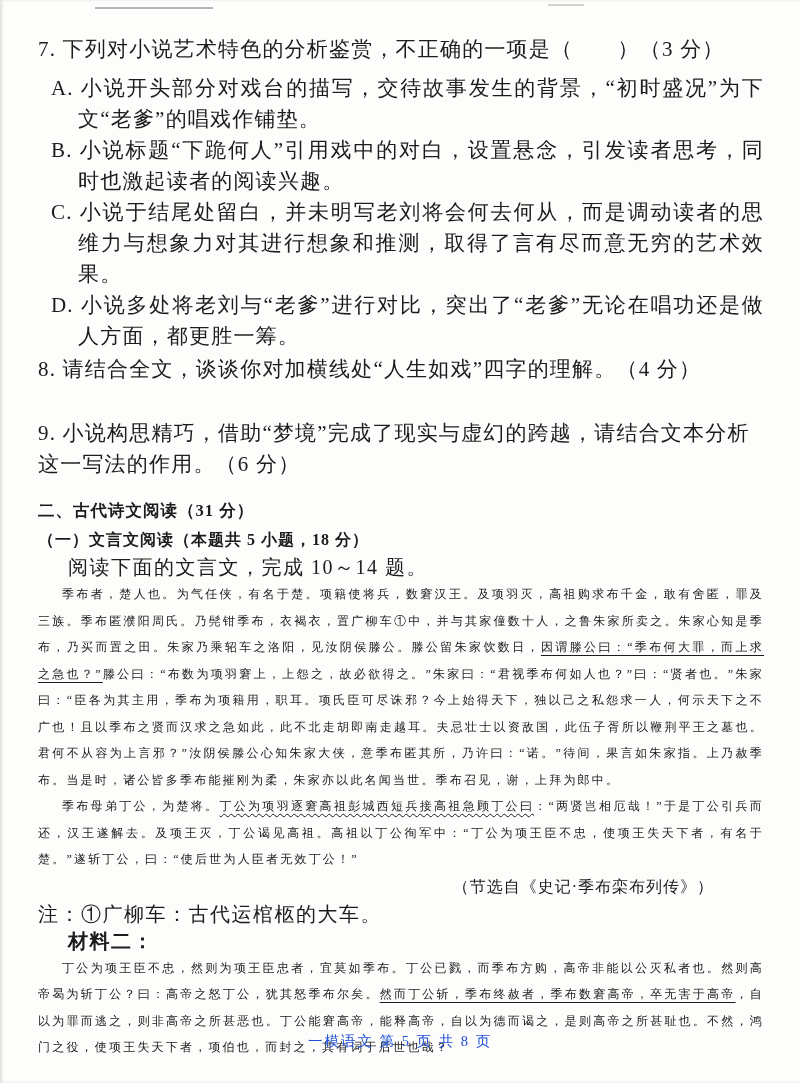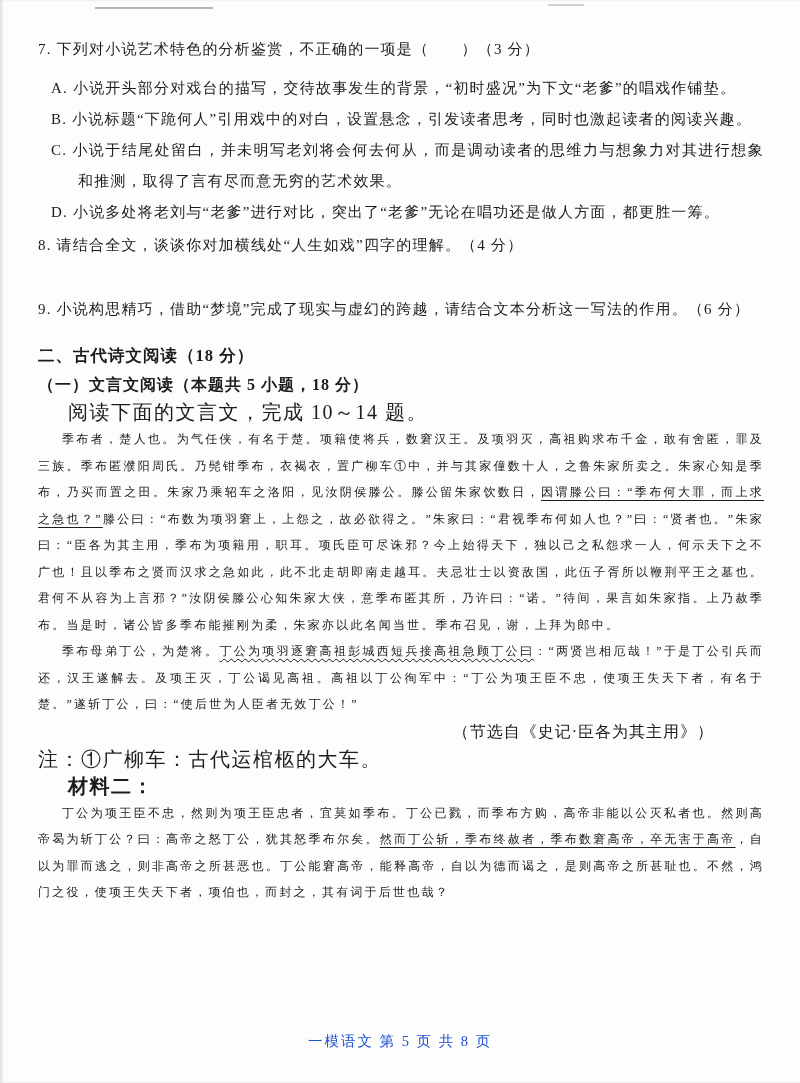--- a/index.html
+++ b/index.html
@@ -22,21 +22,21 @@
     padding: 34px 36px 0 38px;
   }
   .artifact {
     position: absolute;
     background: #8f8f8f;
   }
   .a1 { top: 7px; left: 95px; width: 118px; height: 2px; opacity: .65; }
   .a2 { top: 4px; left: 548px; width: 36px; height: 2px; opacity: .4; }
 
   .q {
-    font-size: 15px;
+    font-size: 21px;
     line-height: 31px;
     letter-spacing: 1.2px;
   }
   .stem { margin-bottom: 8px; }
   .option {
     margin-left: 13px;
     padding-left: 27px;
     text-indent: -27px;
     text-align: justify;
   }
@@ -110,28 +110,28 @@
 
     <div class="q stem">7. 下列对小说艺术特色的分析鉴赏，不正确的一项是（　　）（3 分）</div>
     <div class="q option">A. 小说开头部分对戏台的描写，交待故事发生的背景，“初时盛况”为下文“老爹”的唱戏作铺垫。</div>
     <div class="q option">B. 小说标题“下跪何人”引用戏中的对白，设置悬念，引发读者思考，同时也激起读者的阅读兴趣。</div>
     <div class="q option">C. 小说于结尾处留白，并未明写老刘将会何去何从，而是调动读者的思维力与想象力对其进行想象和推测，取得了言有尽而意无穷的艺术效果。</div>
     <div class="q option">D. 小说多处将老刘与“老爹”进行对比，突出了“老爹”无论在唱功还是做人方面，都更胜一筹。</div>
 
     <div class="q q8">8. 请结合全文，谈谈你对加横线处“人生如戏”四字的理解。（4 分）</div>
     <div class="q q9">9. 小说构思精巧，借助“梦境”完成了现实与虚幻的跨越，请结合文本分析这一写法的作用。（6 分）</div>
 
-    <div class="heading">二、古代诗文阅读（18 分）</div>
+    <div class="heading">二、古代诗文阅读（31 分）</div>
     <div class="subheading">（一）文言文阅读（本题共 5 小题，18 分）</div>
     <div class="indent1 body-line">阅读下面的文言文，完成 10～14 题。</div>
 
     <p class="para"><span>季布者，楚人也。为气任侠，有名于楚。项籍使将兵，数窘汉王。及项羽灭，高祖购求布千金，敢有舍匿，罪及三族。季布匿濮阳周氏。乃髡钳季布，衣褐衣，置广柳车①中，并与其家僮数十人，之鲁朱家所卖之。朱家心知是季布，乃买而置之田。朱家乃乘轺车之洛阳，见汝阴侯滕公。滕公留朱家饮数日，</span><span class="u-line">因谓滕公曰：“季布何大罪，而上求之急也？”</span><span>滕公曰：“布数为项羽窘上，上怨之，故必欲得之。”朱家曰：“君视季布何如人也？”曰：“贤者也。”朱家曰：“臣各为其主用，季布为项籍用，职耳。项氏臣可尽诛邪？今上始得天下，独以己之私怨求一人，何示天下之不广也！且以季布之贤而汉求之急如此，此不北走胡即南走越耳。夫忌壮士以资敌国，此伍子胥所以鞭荆平王之墓也。君何不从容为上言邪？”汝阴侯滕公心知朱家大侠，意季布匿其所，乃许曰：“诺。”待间，果言如朱家指。上乃赦季布。当是时，诸公皆多季布能摧刚为柔，朱家亦以此名闻当世。季布召见，谢，上拜为郎中。</span></p>
     <p class="para"><span>季布母弟丁公，为楚将。</span><span class="u-wavy">丁公为项羽逐窘高祖彭城西短兵接高祖急顾丁公曰</span><span>：“两贤岂相厄哉！”于是丁公引兵而还，汉王遂解去。及项王灭，丁公谒见高祖。高祖以丁公徇军中：“丁公为项王臣不忠，使项王失天下者，有名于楚。”遂斩丁公，曰：“使后世为人臣者无效丁公！”</span></p>
 
-    <div class="attribution">（节选自《史记·臣各为其主用》）</div>
+    <div class="attribution">（节选自《史记·季布栾布列传》）</div>
 
     <div class="body-line">注：①广柳车：古代运棺柩的大车。</div>
     <div class="indent1 body-line bold">材料二：</div>
 
     <p class="para"><span>丁公为项王臣不忠，然则为项王臣忠者，宜莫如季布。丁公已戮，而季布方购，高帝非能以公灭私者也。然则高帝曷为斩丁公？曰：高帝之怒丁公，犹其怒季布尔矣。</span><span class="u-line">然而丁公斩，季布终赦者，季布数窘高帝，卒无害于高帝</span><span>，自以为罪而逃之，则非高帝之所甚恶也。丁公能窘高帝，能释高帝，自以为德而谒之，是则高帝之所甚耻也。不然，鸿门之役，使项王失天下者，项伯也，而封之，其有词于后世也哉？</span></p>
 
   </div>
 
   <div class="footer">一模语文 第 5 页 共 8 页</div>
 </div>

